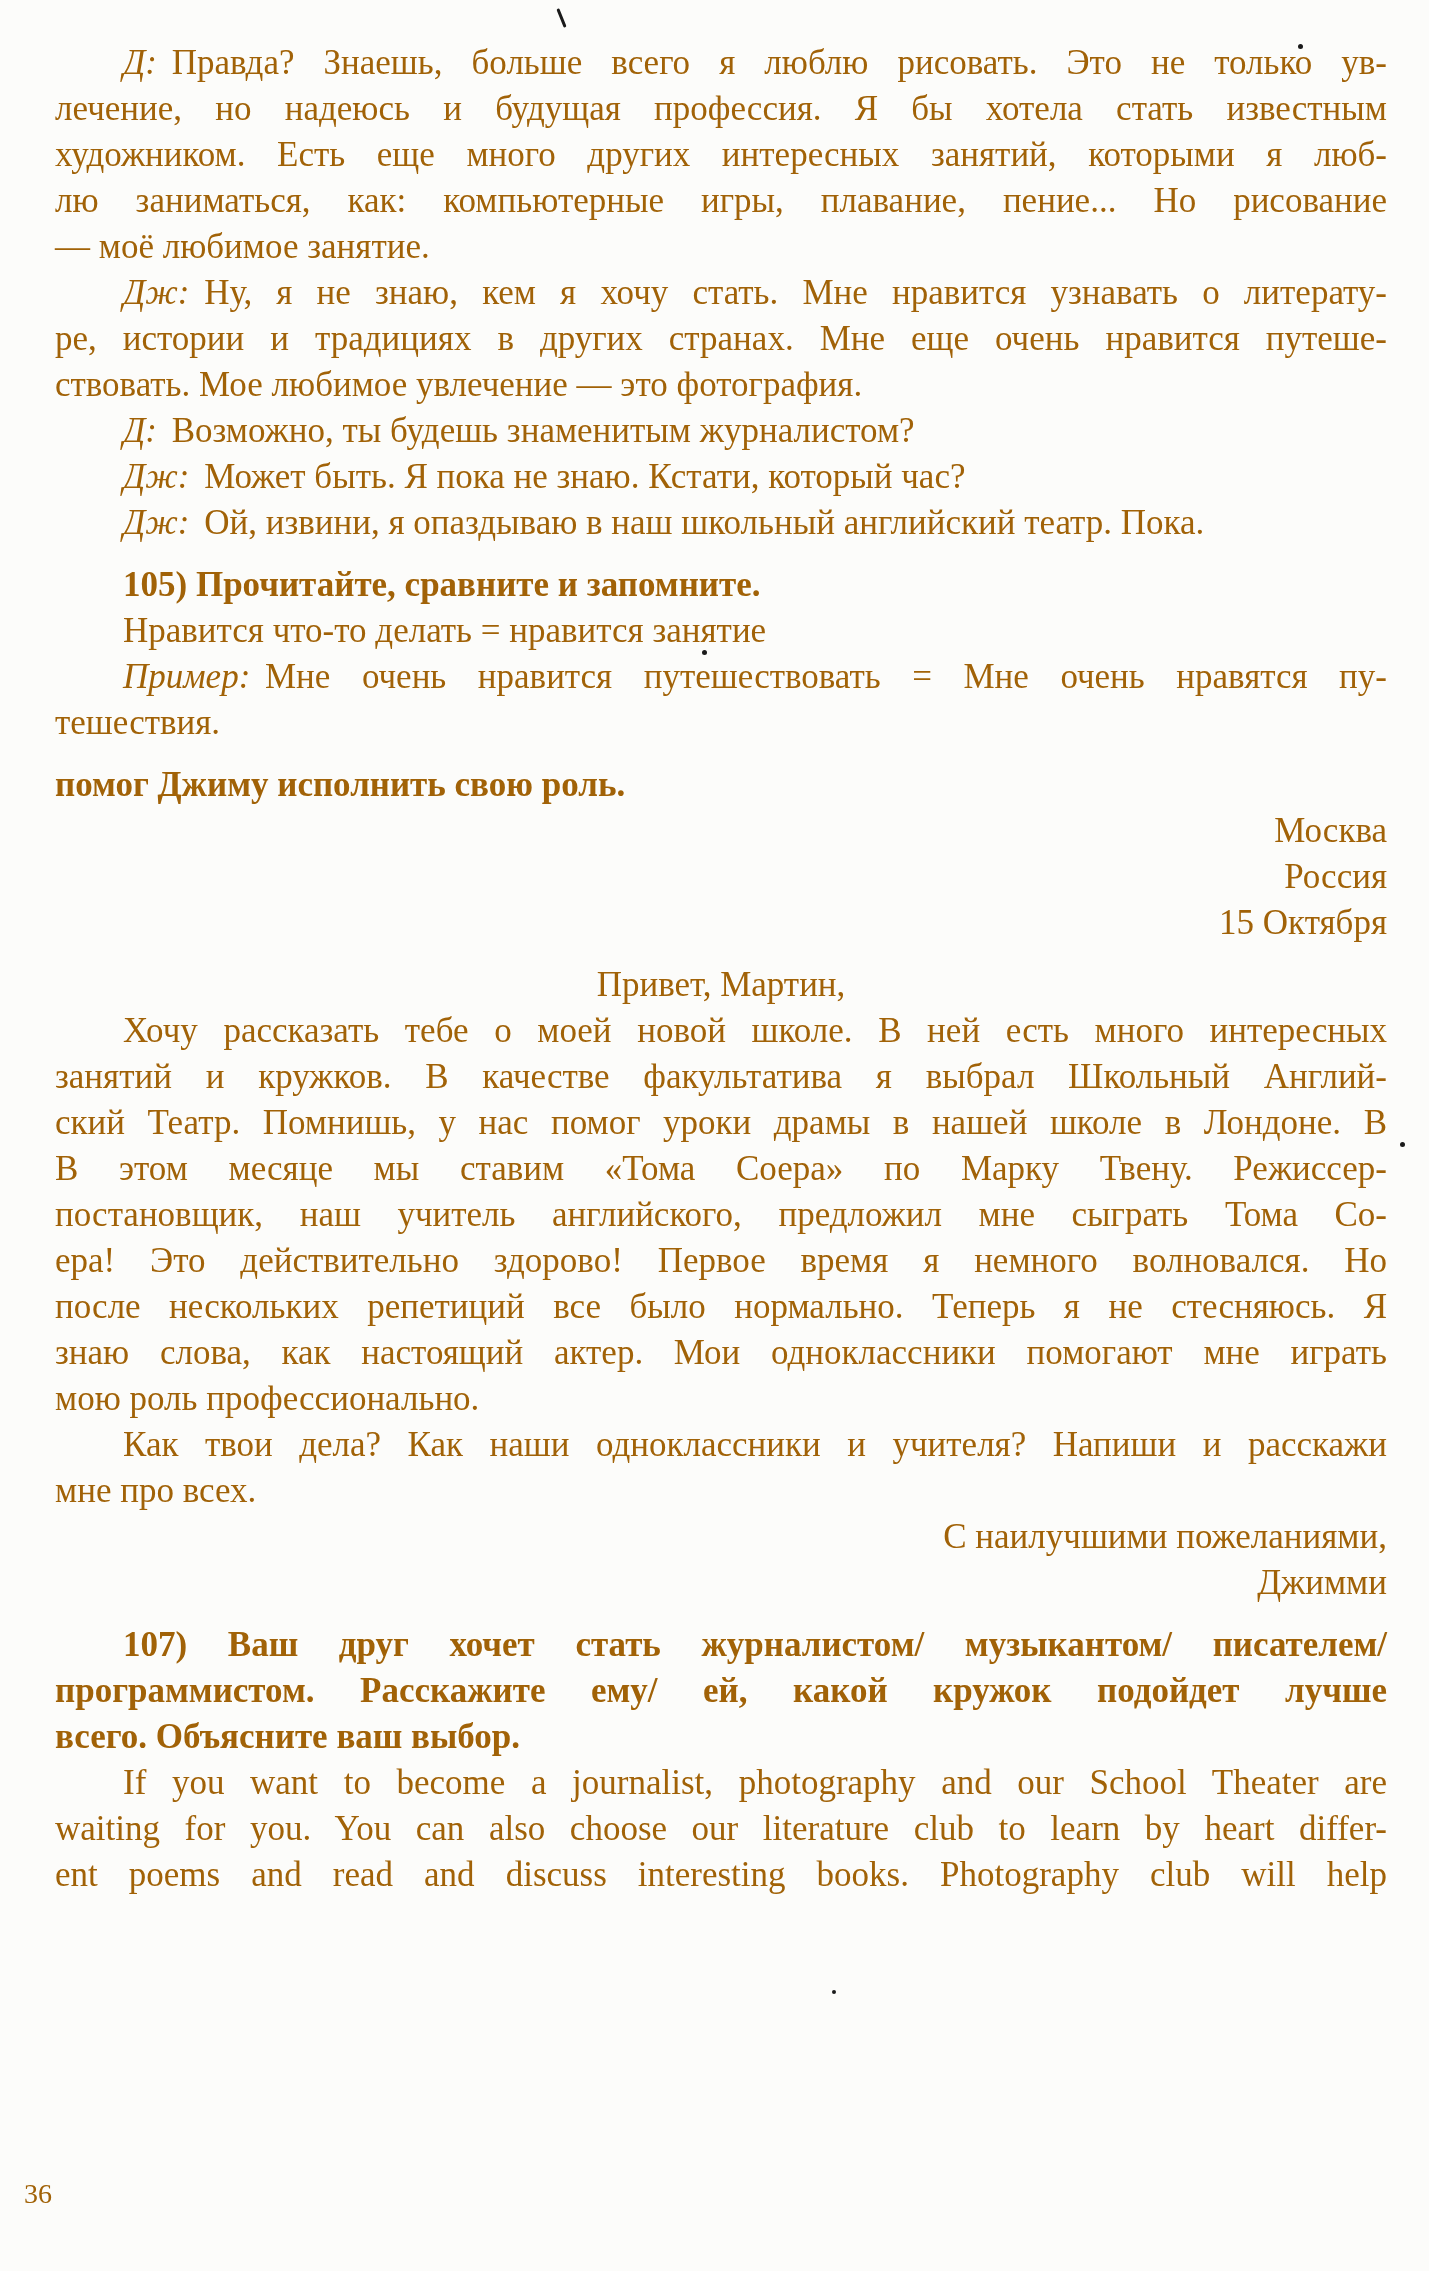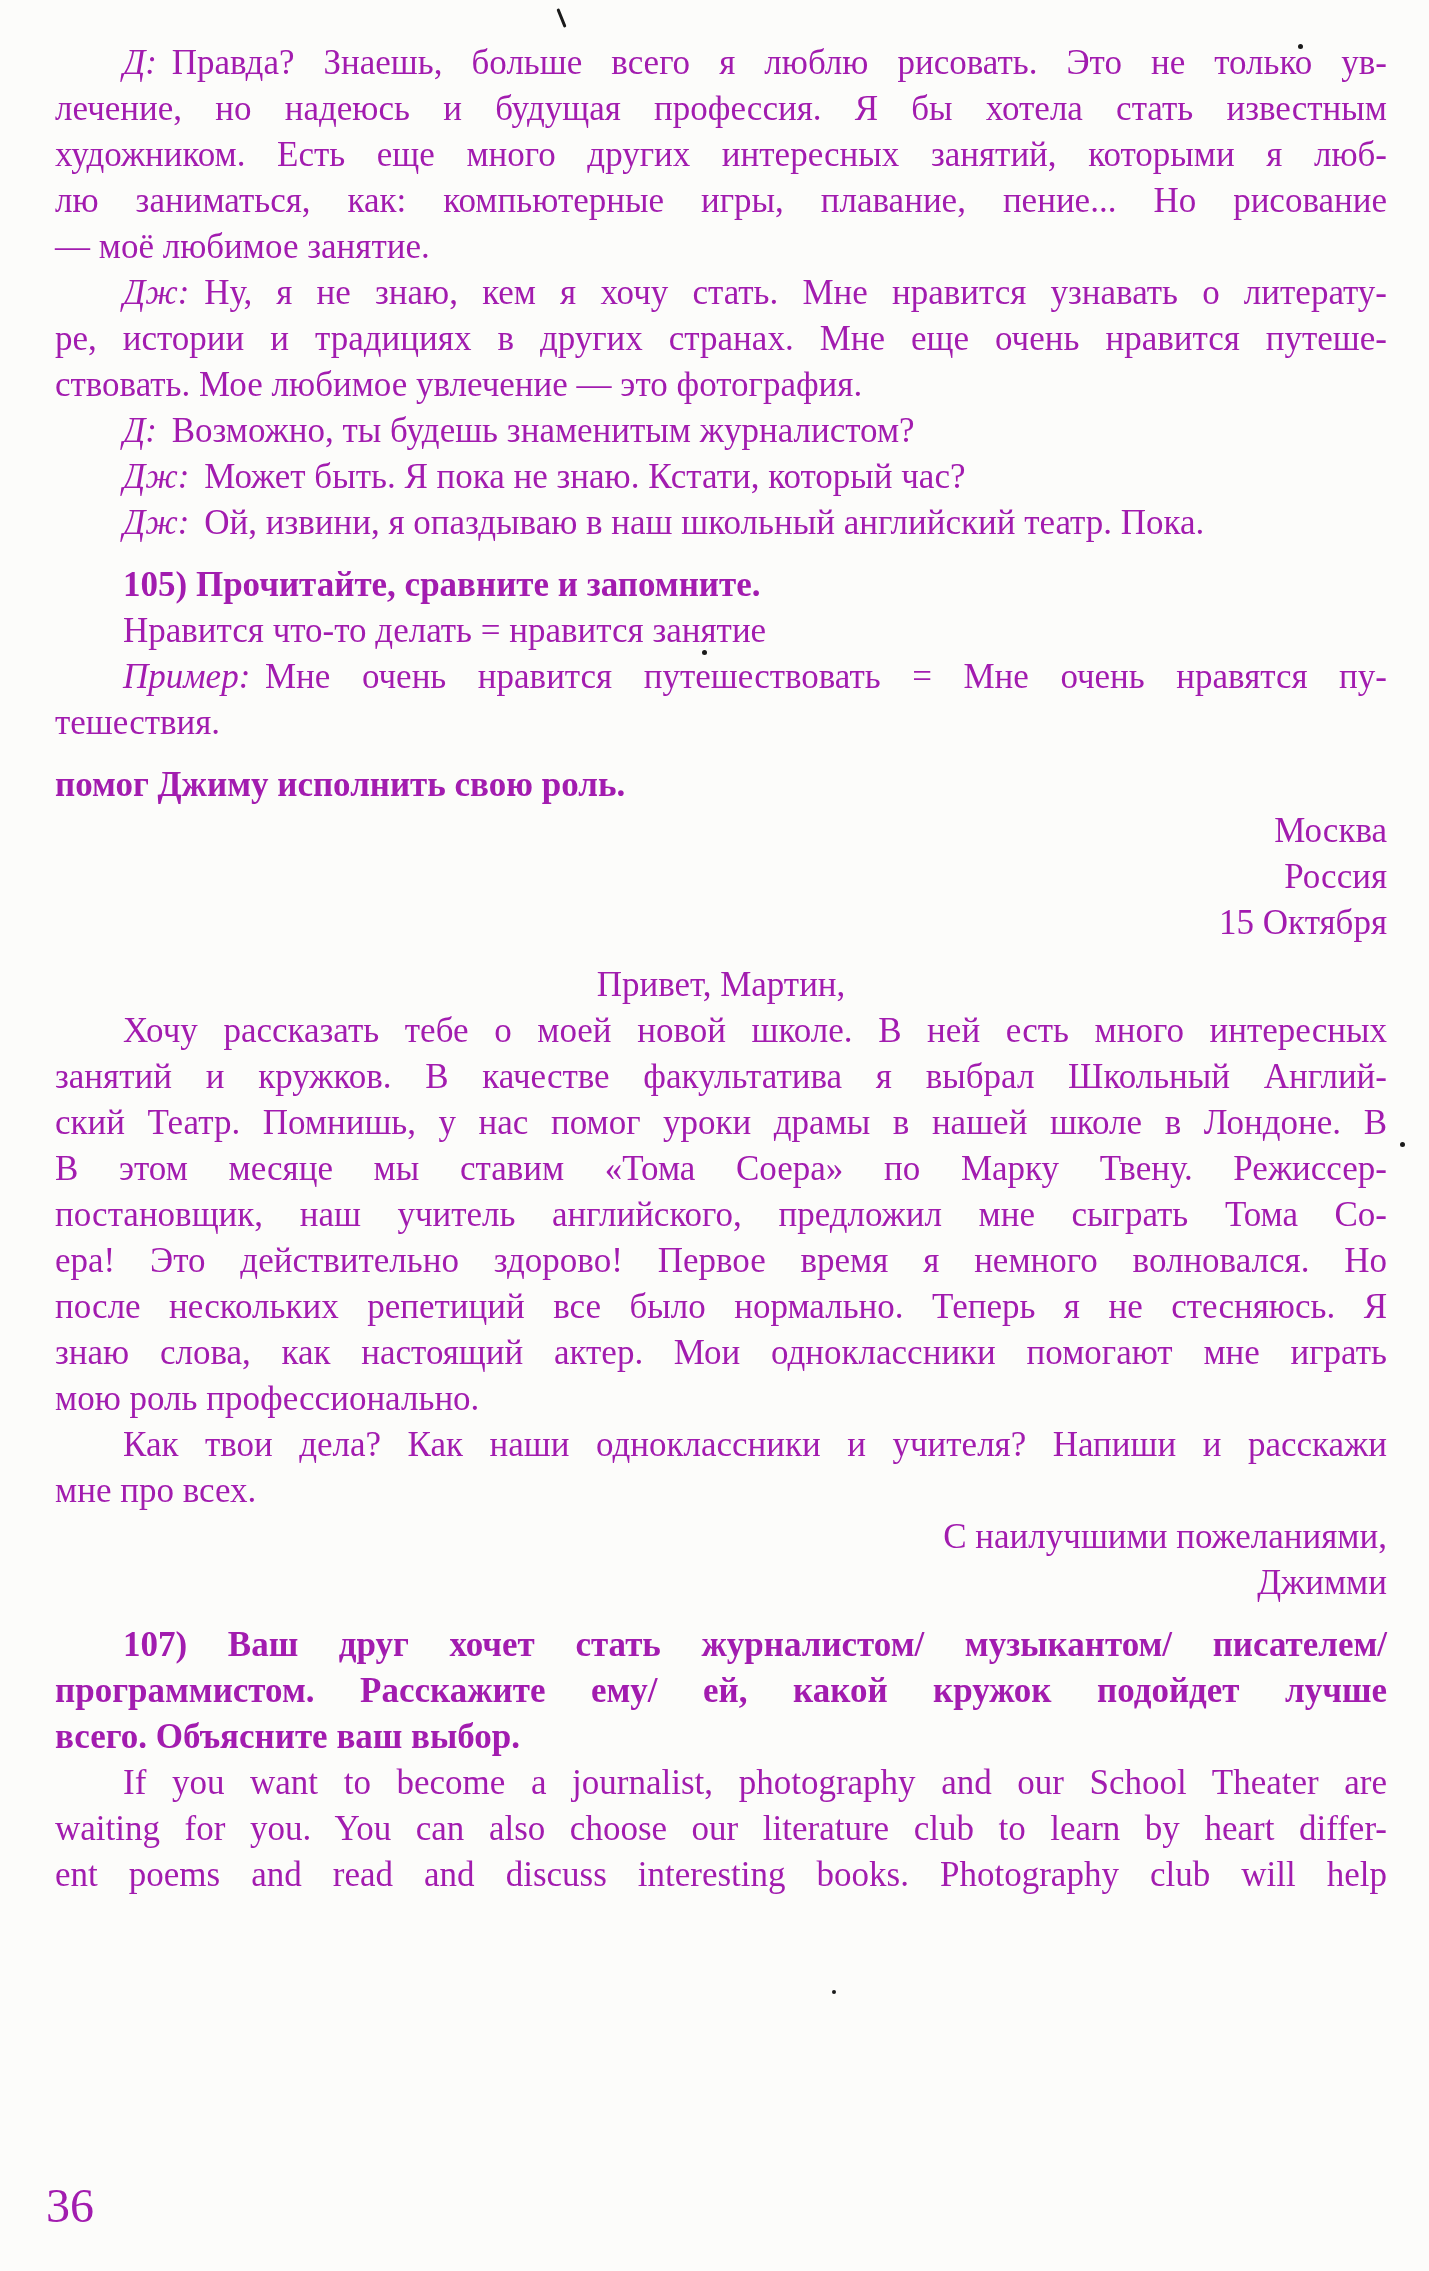--- a/index.html
+++ b/index.html
@@ -1,21 +1,21 @@
 <!DOCTYPE html>
 <html><head>
 <meta charset="utf-8">
 <style>
   html,body { margin:0; padding:0; background:#e8e8e4; }
   .page {
     position:relative;
     width:1429px; height:2271px;
     margin:0 auto;
     background:#fcfcfa;
-    color:#a21caf;
+    color:#a16207;
     font-family:"Liberation Serif", serif;
     overflow:hidden;
   }
   .content {
     position:absolute;
     left:55px; top:40px;
     width:1332px;
     font-size:35px;
     line-height:46px;
   }
@@ -23,22 +23,22 @@
   .block.gap { margin-top:16px; }
   .b-heading { font-weight:bold; }
   .b-date .line, .b-closing .line { text-align:right; text-align-last:right; }
   .b-greeting .line { text-align:left; text-align-last:center; }
   .line { white-space:normal; }
   .line.j { text-align:justify; text-align-last:justify; }
   .line.i { text-indent:68px; }
   .pre { font-style:italic; margin-right:0.42em; }
   .page-number {
     position:absolute;
-    left:46px; top:2178px;
-    font-size:48px;
+    left:24px; top:2178px;
+    font-size:28px;
   }
   .speck { position:absolute; background:#1a1a1a; border-radius:50%; }
   .speck.slash { width:3px; height:20px; border-radius:2px; transform:rotate(-22deg); }
   .s1 { left:560px; top:8px; }
   .s2 { left:1298px; top:44px; width:5px; height:5px; }
   .s3 { left:702px; top:650px; width:5px; height:5px; }
   .s4 { left:1400px; top:1142px; width:5px; height:5px; }
   .s5 { left:832px; top:1990px; width:4px; height:4px; }
 </style>
 </head>

